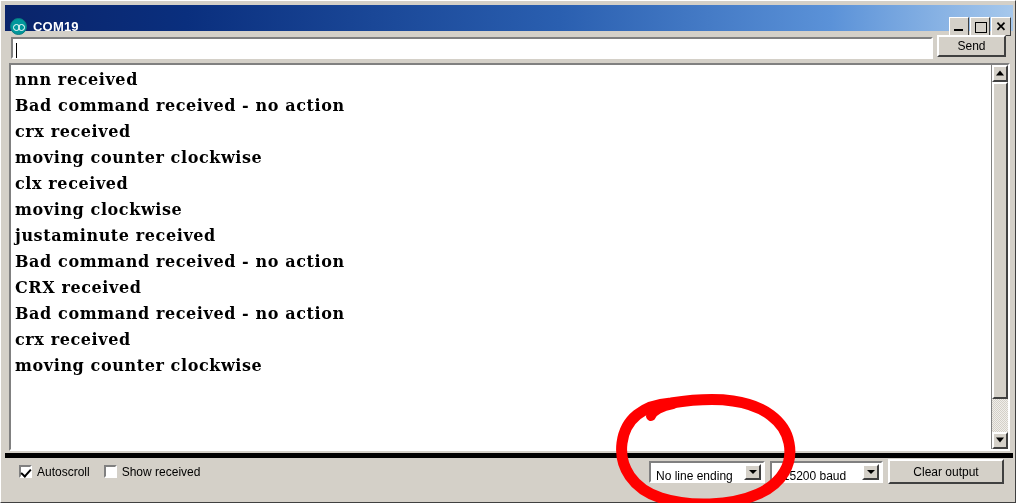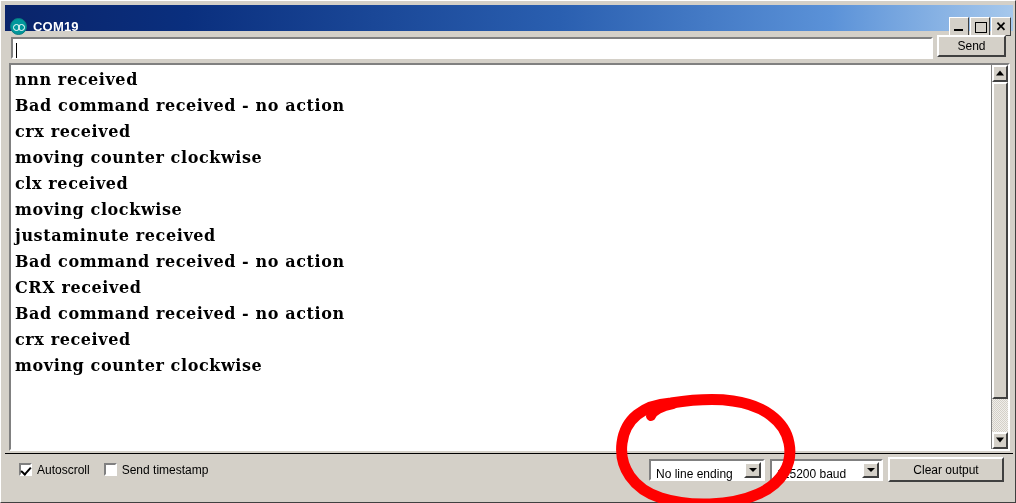--- a/index.html
+++ b/index.html
@@ -200,21 +200,21 @@
     border: 2px solid;
     border-color: #ffffff #404040 #404040 #ffffff;
   }
 
   
   #statusbar {
     position: absolute;
     left: 4px; top: 452px;
     width: 1008px; height: 32px;
     background: #d4d0c8;
-    border-top: 1px solid #000000;
+    border-top: 5px solid #000000;
     display: flex;
     align-items: center;
   }
   .check-group {
     display: flex;
     align-items: center;
     margin-left: 14px;
   }
   .check-box {
     width: 13px; height: 13px;
@@ -336,21 +336,21 @@
     </div>
   </div>
 
   <div id="statusbar">
     <div class="check-group">
       <div class="check-box checked" id="cb-autoscroll"></div>
       <span class="check-label">Autoscroll</span>
     </div>
     <div class="check-group">
       <div class="check-box" id="cb-timestamp"></div>
-      <span class="check-label">Send timestamp</span>
+      <span class="check-label">Show received</span>
     </div>
 
     <div id="spacer"></div>
 
     <div class="combo" id="combo-lineending">
       <span class="combo-value">No line ending</span>
       <span class="combo-arrow-btn"></span>
     </div>
 
     <div class="combo" id="combo-baud">

